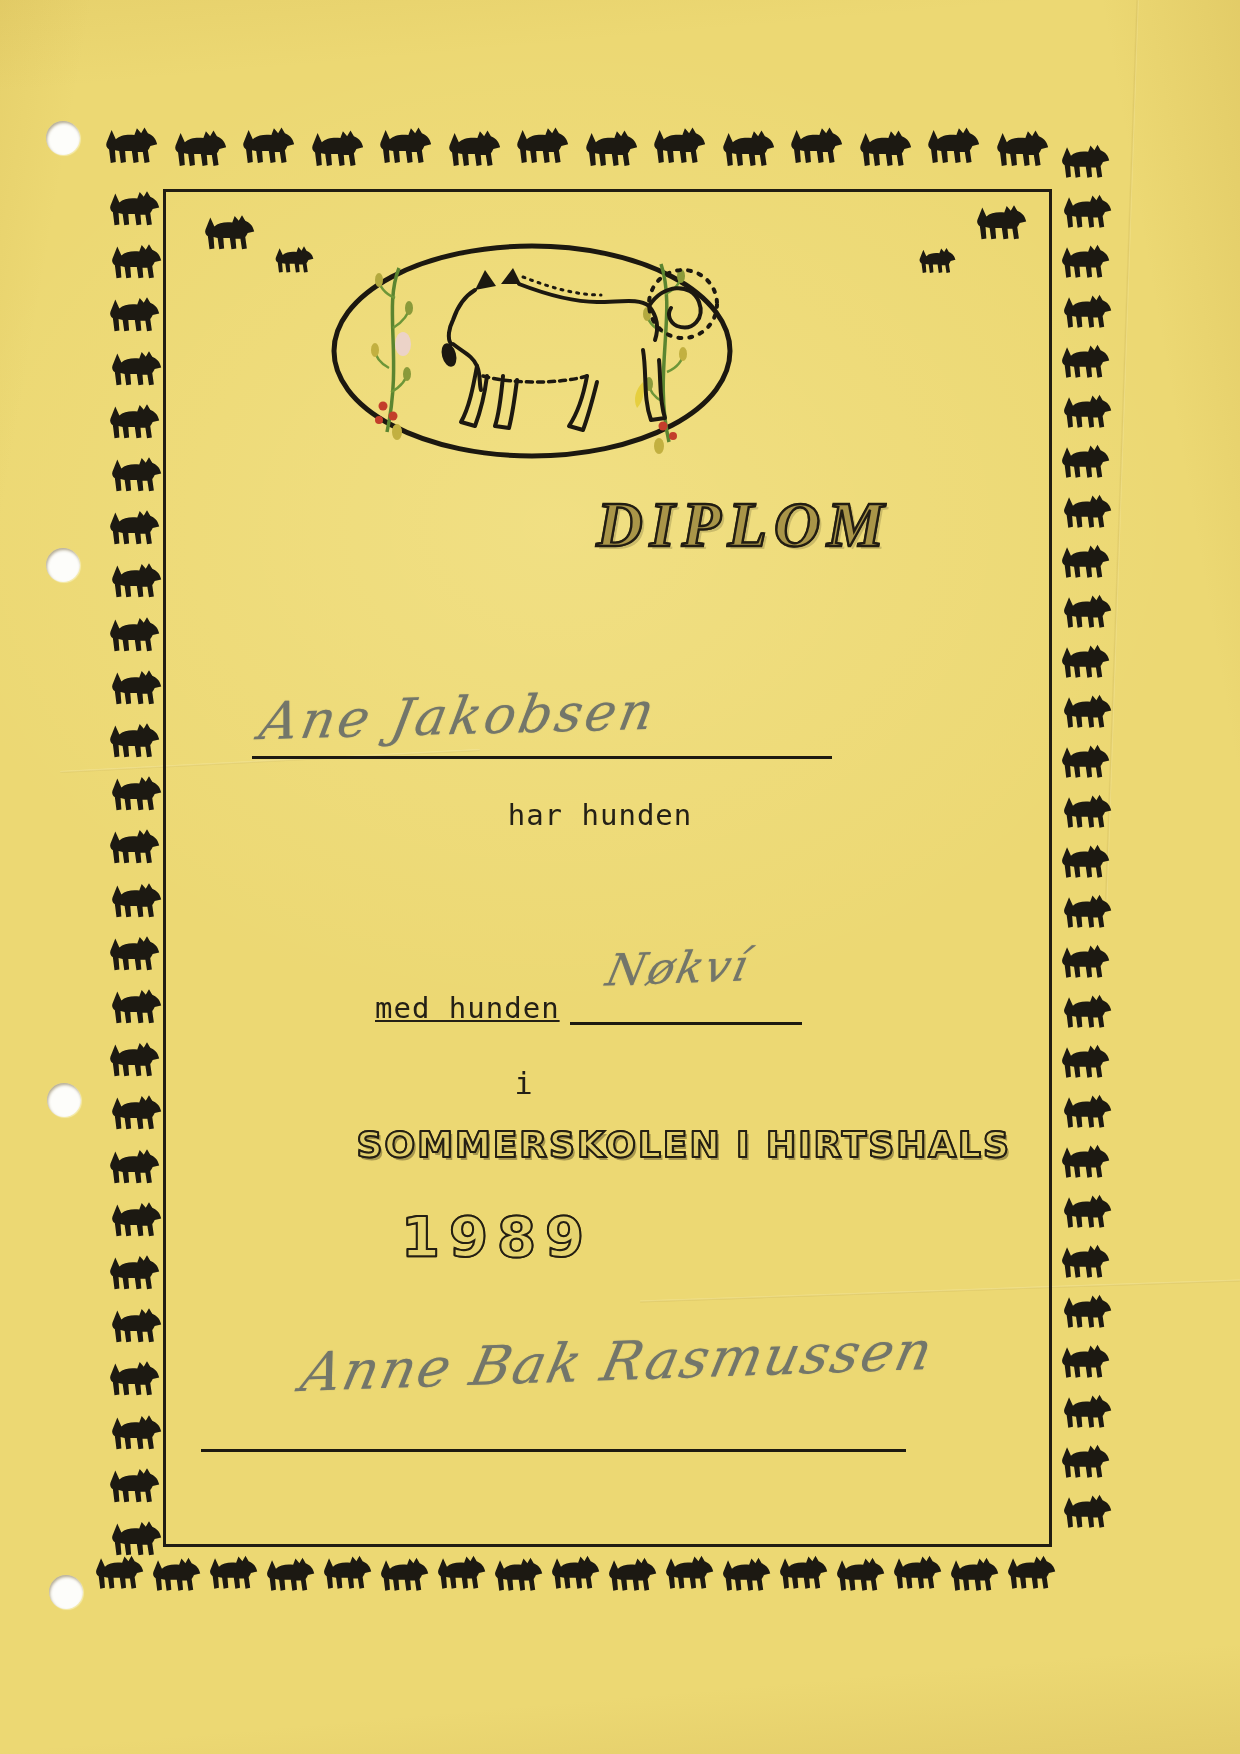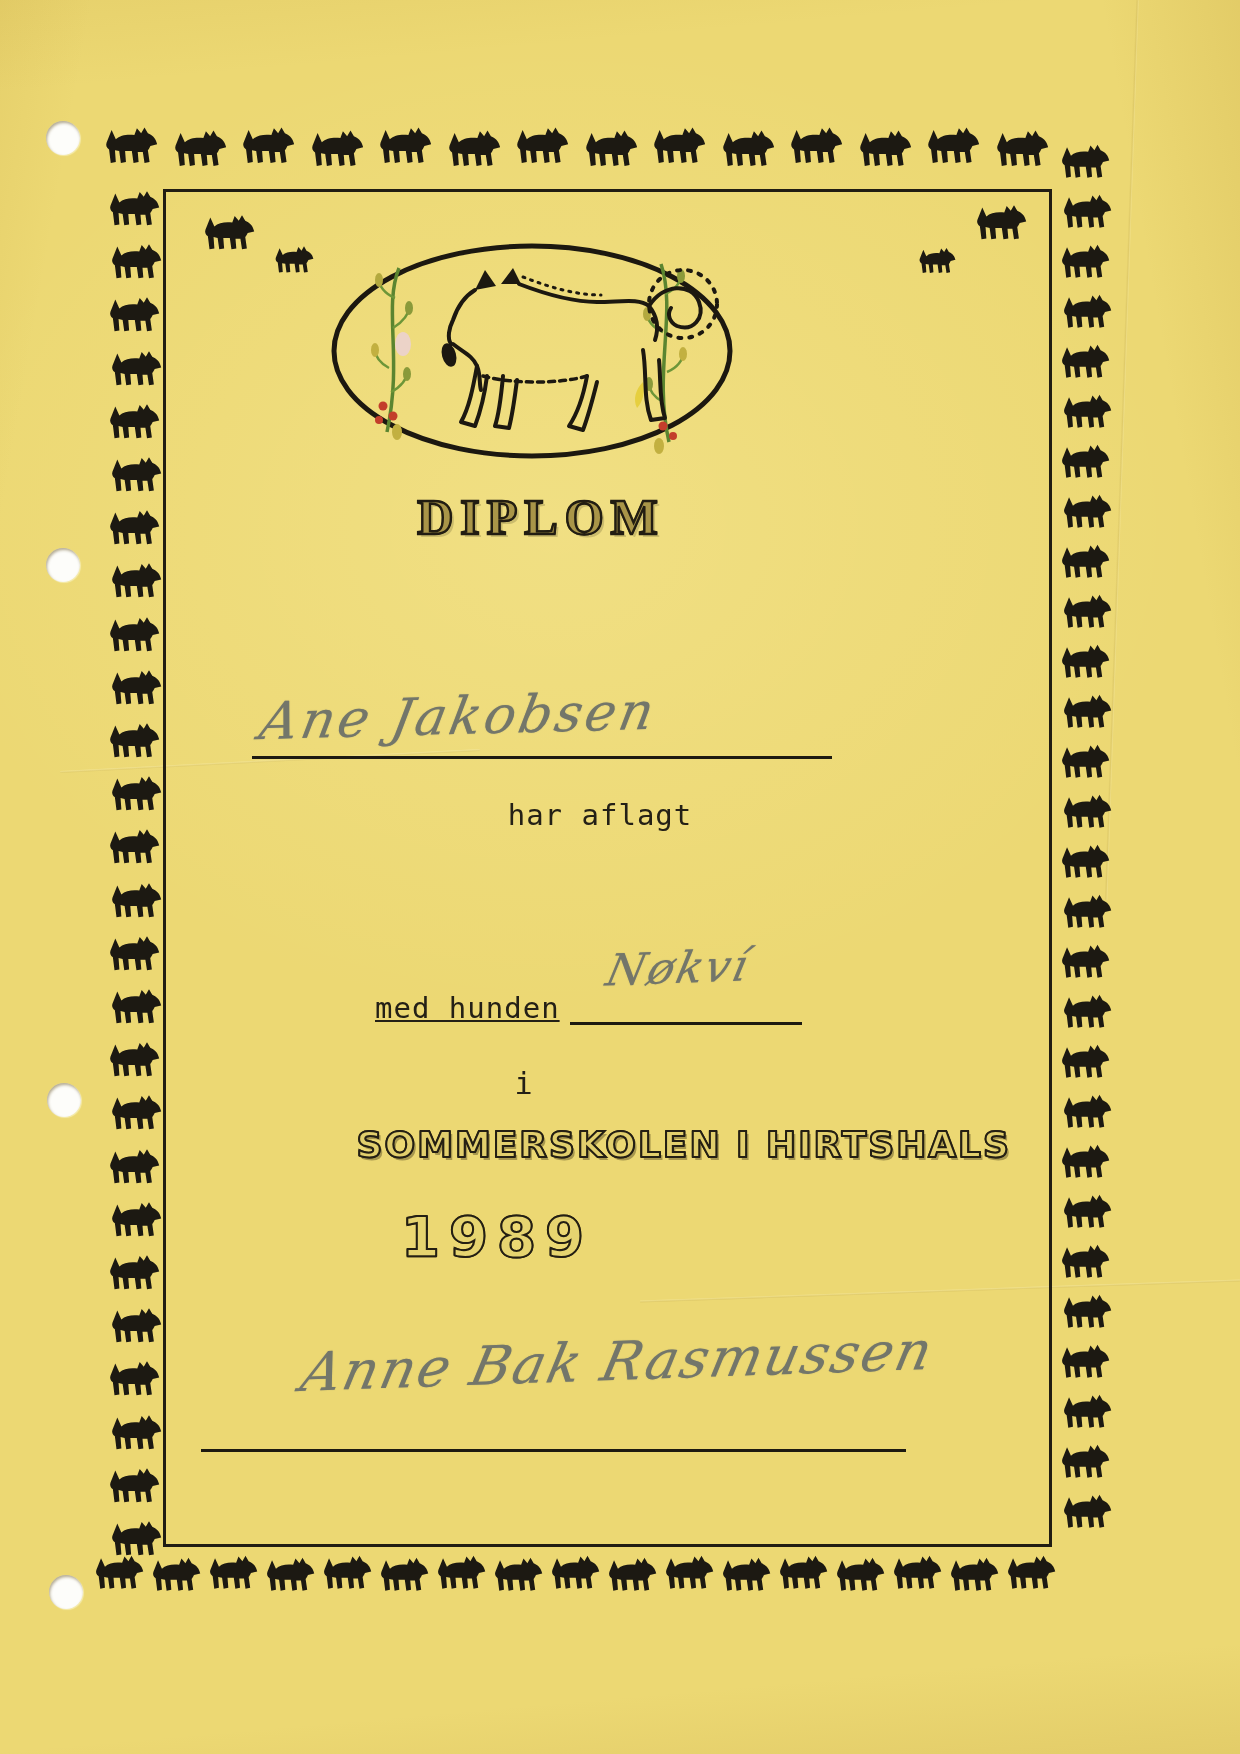--- a/index.html
+++ b/index.html
@@ -27,26 +27,27 @@
     position:absolute;width:34px;height:34px;border-radius:50%;
     background:#fdfdfa;box-shadow:inset 1px 2px 3px rgba(90,70,20,0.45), 1px 1px 1px rgba(255,255,230,0.5);
   }
   .dog{position:absolute;fill:#1c1912;}
 
   .emblem{position:absolute;left:325px;top:240px;}
 
   .txt{position:absolute;color:#221e14;white-space:nowrap;}
 
   .diplom{
-    left:191px;top:488px;width:700px;text-align:center;
+    left:191px;top:488px;width:700px;text-align:right;
     font-family:"Liberation Serif", serif;font-weight:bold;
-    font-size:50px;letter-spacing:7px;
+    font-size:64px;letter-spacing:7px;
     color:#a99548;
     -webkit-text-stroke:2.4px #221d12;
     text-shadow:1px 0 #2a2517,-1px 0 #2a2517,0 1px #2a2517,0 -1px #2a2517,3px 3px 0 rgba(40,32,10,0.18);
+    font-style:italic;
   }
   .hand{
     font-family:"DejaVu Serif", serif;font-style:italic;
     color:#73766a;
     text-shadow:0 0 1px rgba(115,118,106,0.55);
   }
   .recipient{left:262px;top:686px;font-size:52px;transform:skewX(-12deg) rotate(-1.5deg);letter-spacing:3px;}
   .rule{position:absolute;height:3px;background:#1d1a11;}
   .rule.name-line{left:252px;top:756px;width:580px;}
   .plotter{font-family:"DejaVu Sans Mono", monospace;font-size:29px;letter-spacing:1px;color:#242016;}
@@ -431,21 +432,21 @@
       <path d="M176 112 C172 134 166 150 158 162 L172 166 C178 150 182 134 186 118"></path>
       <path d="M232 86 C236 110 232 134 240 156 L254 154 C248 136 250 116 248 96"></path>
     </g>
   </svg>
 
   <div class="txt diplom">DIPLOM</div>
 
   <div class="txt hand recipient">Ane Jakobsen</div>
   <div class="rule name-line"></div>
 
-  <div class="txt plotter har-aflagt">har aflagt</div>
+  <div class="txt plotter har-aflagt">har hunden</div>
 
 
   <div class="txt plotter med-hunden">med hunden</div>
   <div class="txt hand dogname">Nøkví</div>
   <div class="rule dog-line"></div>
 
   <div class="txt plotter connector">i</div>
 
   <div class="txt school">SOMMERSKOLEN I HIRTSHALS</div>
 

